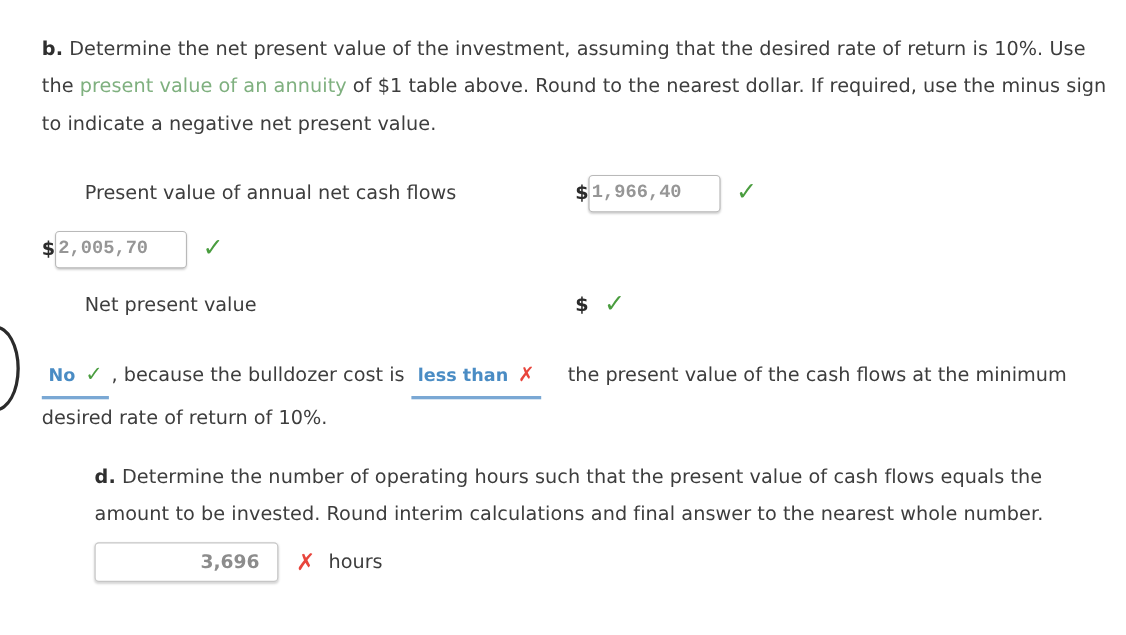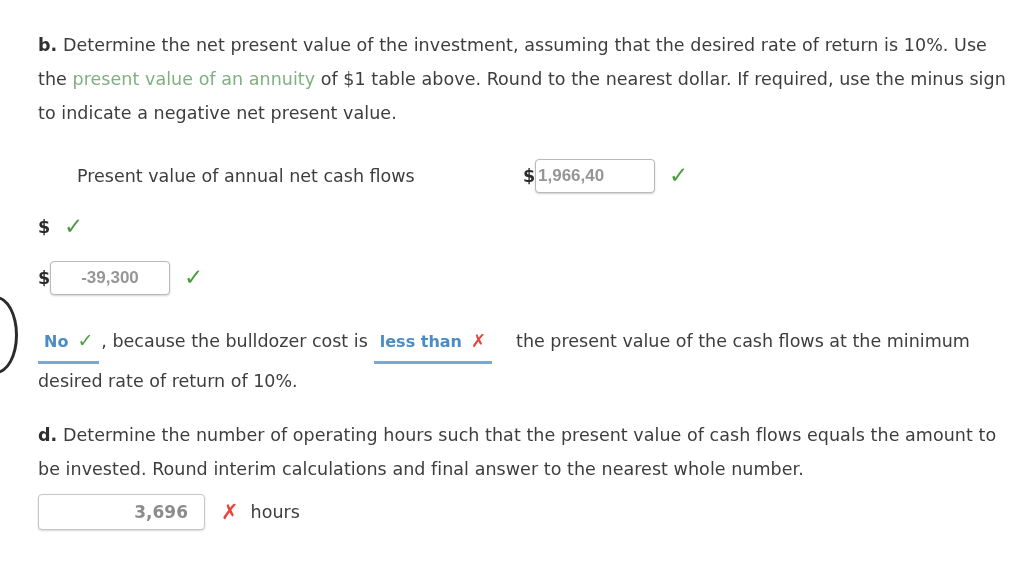--- a/index.html
+++ b/index.html
@@ -87,21 +87,21 @@
     border: 1px solid #b9b9b9;
     border-radius: 4px;
     background: #ffffff;
     box-shadow: 0 1px 2px rgba(0,0,0,0.18);
     display: flex;
     align-items: center;
     font-size: 17px;
     font-weight: bold;
     color: #969696;
     box-sizing: border-box;
-    font-family: Liberation Sans, sans-serif;
+    font-family: Liberation Mono, monospace;
   }
   .inputbox.align-left {
     justify-content: flex-start;
     padding-left: 2px;
   }
   .inputbox.align-center {
     justify-content: center;
   }
   .mark {
     margin-left: 14px;
@@ -136,21 +136,21 @@
     margin-left: 9px;
     font-size: 19px;
     font-weight: bold;
   }
   .dropdown .dd-mark.ok { color: #4a9d3f; }
   .dropdown .dd-mark.bad { color: #e8453c; font-size: 18px; }
   .dd-spacer-sm { display:inline-block; width: 6px; }
   .dd-spacer-lg { display:inline-block; width: 22px; }
 
   
-  .sect-d { margin-top: 20px; }
+  .sect-d { margin-top: 20px; margin-left: 48px; }
   .d-answer {
     display: flex;
     align-items: center;
     margin-top: 8px;
   }
   .d-input {
     width: 167px;
     height: 36px;
     border: 1px solid #c6c6c6;
     border-radius: 4px;
@@ -192,26 +192,27 @@
 
       <div class="val-row">
         <span class="val-label">Present value of annual net cash flows</span>
         <span class="dollar">$</span>
         <div class="inputbox align-left">1,966,40</div>
         <span class="mark ok">✓</span>
       </div>
 
       <div class="val-row">
         <span class="dollar">$</span>
+        <div class="inputbox align-left">2,005,70</div>
         <span class="mark ok">✓</span>
       </div>
 
       <div class="val-row">
+        <span class="val-label">Net present value</span>
         <span class="dollar">$</span>
-        <div class="inputbox align-center">-39,300</div>
         <span class="mark ok">✓</span>
       </div>
 
     </div>
 
     <div class="sect-c">
 
       <div class="c-line2"><span class="dropdown"><span class="dd-text">No</span><span class="dd-mark ok">✓</span></span><span>, because the bulldozer cost is</span><span class="dd-spacer-sm"></span><span class="dropdown"><span class="dd-text">less than</span><span class="dd-mark bad">✗</span></span><span class="dd-spacer-lg"></span><span>the present value of the cash flows at the minimum desired rate of return of 10%.</span></div>
     </div>
 

